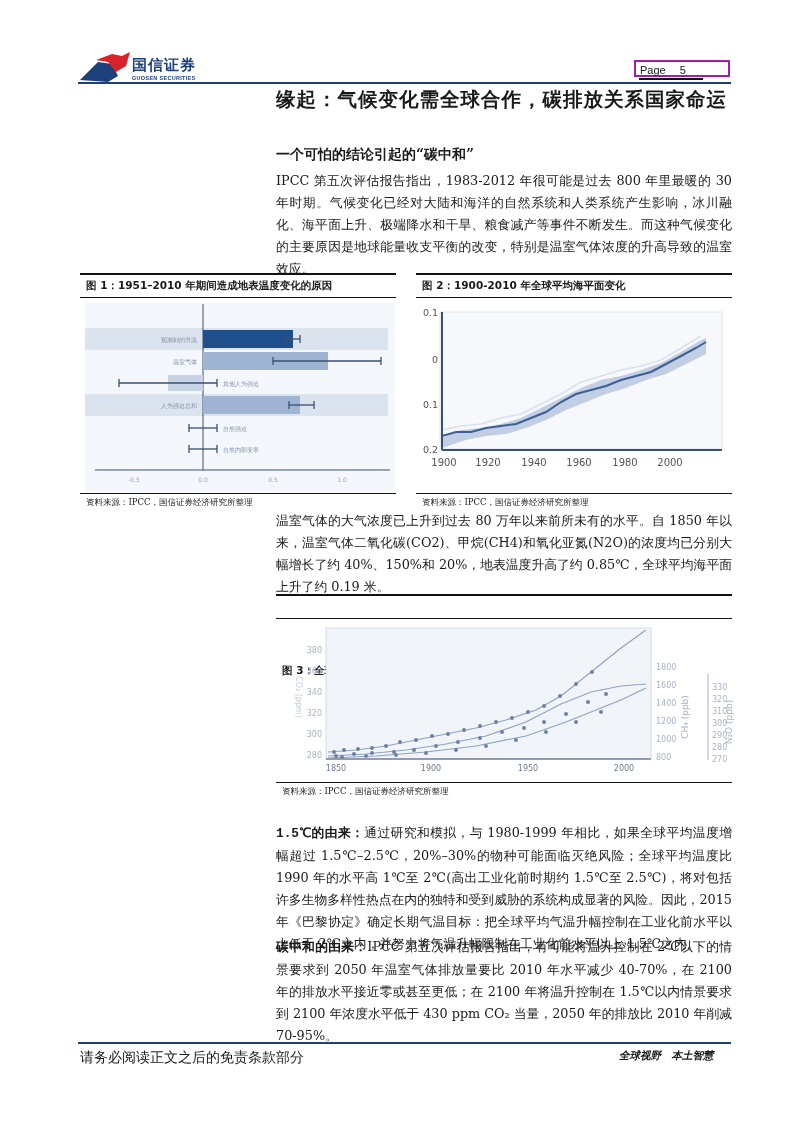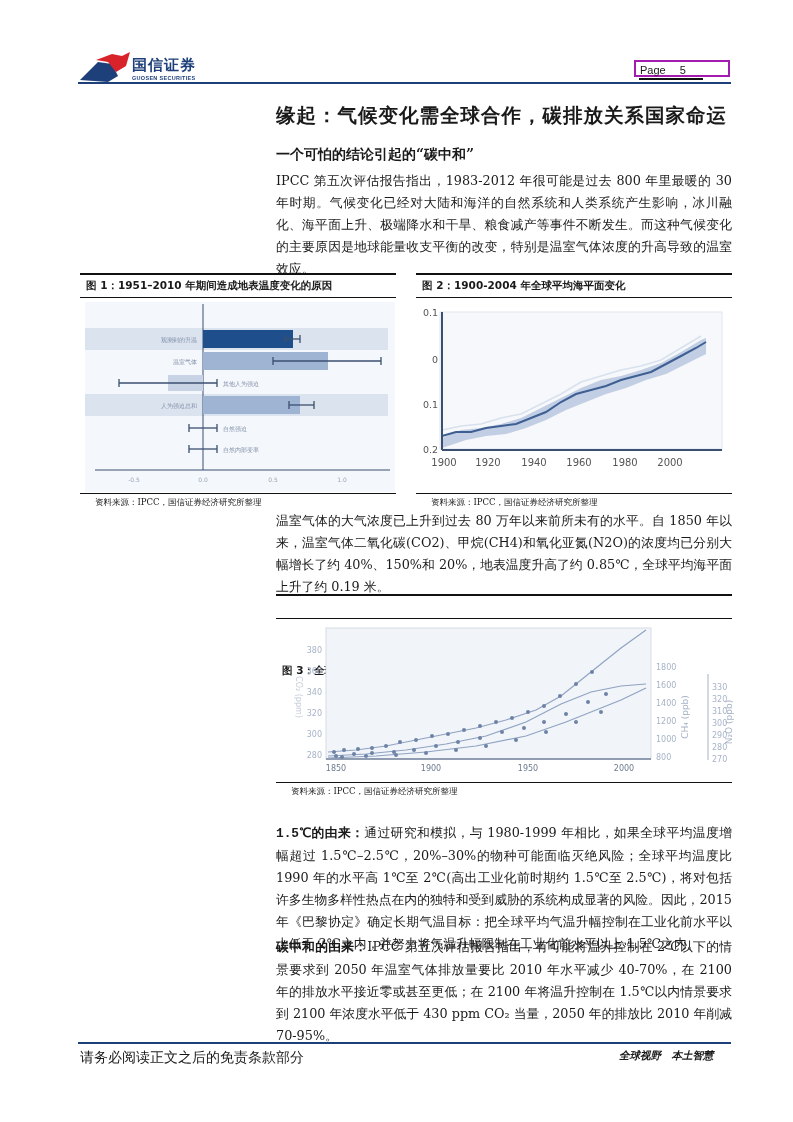--- a/index.html
+++ b/index.html
@@ -6,28 +6,28 @@
   body { width:793px; height:1122px; position:relative; font-family:"DejaVu Sans", sans-serif; color:#1a1a1a; overflow:hidden; }
   .abs { position:absolute; }
   
   .logo { left:78px; top:52px; width:130px; height:36px; }
   .logo-text { left:132px; top:56px; font-size:15px; font-weight:bold; color:#1d3f7a; letter-spacing:1px; }
   .logo-sub { left:132px; top:75px; font-size:5.5px; font-weight:bold; color:#1d3f7a; letter-spacing:0.3px; font-family:"Liberation Sans", sans-serif; }
   .header-rule { left:78px; top:82px; width:653px; height:2px; background:#1d3f7a; }
   .page-box { left:634px; top:60px; width:96px; height:17px; border:2px solid #a21caf; font-family:"Liberation Sans", sans-serif; font-size:11px; line-height:17px; padding-left:4px; box-sizing:border-box; }
   .page-under { left:639px; top:78px; width:64px; height:2px; background:#111; }
   
-  .title { left:276px; top:102px; font-size:19.5px; font-weight:bold; font-family:"DejaVu Serif", serif; letter-spacing:1px; white-space:nowrap;text-align:right; }
+  .title { left:276px; top:86px; font-size:19.5px; font-weight:bold; font-family:"DejaVu Serif", serif; letter-spacing:1px; white-space:nowrap;text-align:right; }
   .subhead { left:276px; top:146px; font-size:14px; font-weight:bold; font-family:"DejaVu Serif", serif; white-space:nowrap; }
   .para { left:276px; width:456px; font-size:12.8px; line-height:22px; font-family:"DejaVu Serif", serif; text-align:justify; }
   .para b { font-family:Liberation Mono, monospace; }
   
   .fig-rule { height:2px; background:#111; }
   .fig-title { font-size:10.5px; font-weight:bold; font-family:"DejaVu Sans", sans-serif; white-space:nowrap; }
-  .src { font-size:8.5px; font-family:"DejaVu Serif", serif; white-space:nowrap;margin-left:9px; }
+  .src { font-size:8.5px; font-family:"DejaVu Serif", serif; white-space:nowrap; }
   .thin-rule { height:1px; background:#111; }
   
   .footer-rule { left:78px; top:1042px; width:653px; height:2px; background:#1d3f7a; }
   .footer-left { left:80px; top:1049px; font-size:14px; font-family:"DejaVu Serif", serif; }
   .footer-right { left:619px; top:1049px; font-size:10.5px; font-weight:bold; font-style:italic; font-family:"DejaVu Serif", serif;text-align:center; }
   svg text { font-family:"DejaVu Sans", sans-serif; }
 </style>
 </head>
 <body>
 
@@ -98,21 +98,21 @@
     <text x="49" y="180">-0.5</text>
     <text x="118" y="180">0.0</text>
     <text x="188" y="180">0.5</text>
     <text x="257" y="180">1.0</text>
   </g>
 </svg>
 <div class="abs thin-rule" style="left:80px;top:493px;width:316px;"></div>
 <div class="abs src" style="left:86px;top:497px;">资料来源：IPCC，国信证券经济研究所整理</div>
 
 <div class="abs fig-rule" style="left:416px;top:273px;width:316px;"></div>
-<div class="abs fig-title" style="left:422px;top:279px;">图 2：1900-2004 年全球平均海平面变化</div>
+<div class="abs fig-title" style="left:422px;top:279px;">图 2：1900-2010 年全球平均海平面变化</div>
 <div class="abs thin-rule" style="left:416px;top:297px;width:316px;"></div>
 <svg class="abs" style="left:416px;top:308px;" width="316" height="165" viewBox="0 0 316 165">
   <rect x="24" y="4" width="282" height="137" fill="#f6f8fb" stroke="#e1e6ee"></rect>
   <polygon points="26,130 45,122 65,120 85,116 105,110 125,100 145,90 165,80 185,72 205,68 225,62 245,55 265,44 285,32 290,30 290,46 270,56 250,66 230,72 210,80 190,86 170,94 150,102 130,112 110,120 90,126 70,128 50,132 26,140" fill="#b8c7de" opacity="0.85"></polygon>
   <polyline points="26,128 40,124 55,124 70,120 85,118 100,116 115,110 130,104 145,94 160,86 175,82 190,78 205,72 220,68 235,64 250,56 265,48 280,40 290,34" fill="none" stroke="#3d5f93" stroke-width="2"></polyline>
   <polyline points="26,122 45,118 65,116 85,110 105,106 125,96 145,86 165,74 185,68 205,62 225,58 245,52 265,40 285,28" fill="none" stroke="#d8e1ee" stroke-width="1.5"></polyline>
   <line x1="26" y1="4" x2="26" y2="142" stroke="#3b4f70" stroke-width="2"></line>
   <line x1="26" y1="142" x2="306" y2="142" stroke="#3b4f70" stroke-width="2"></line>
   <g font-size="9.5" fill="#555" text-anchor="end">
     <text x="22" y="8">0.1</text>

